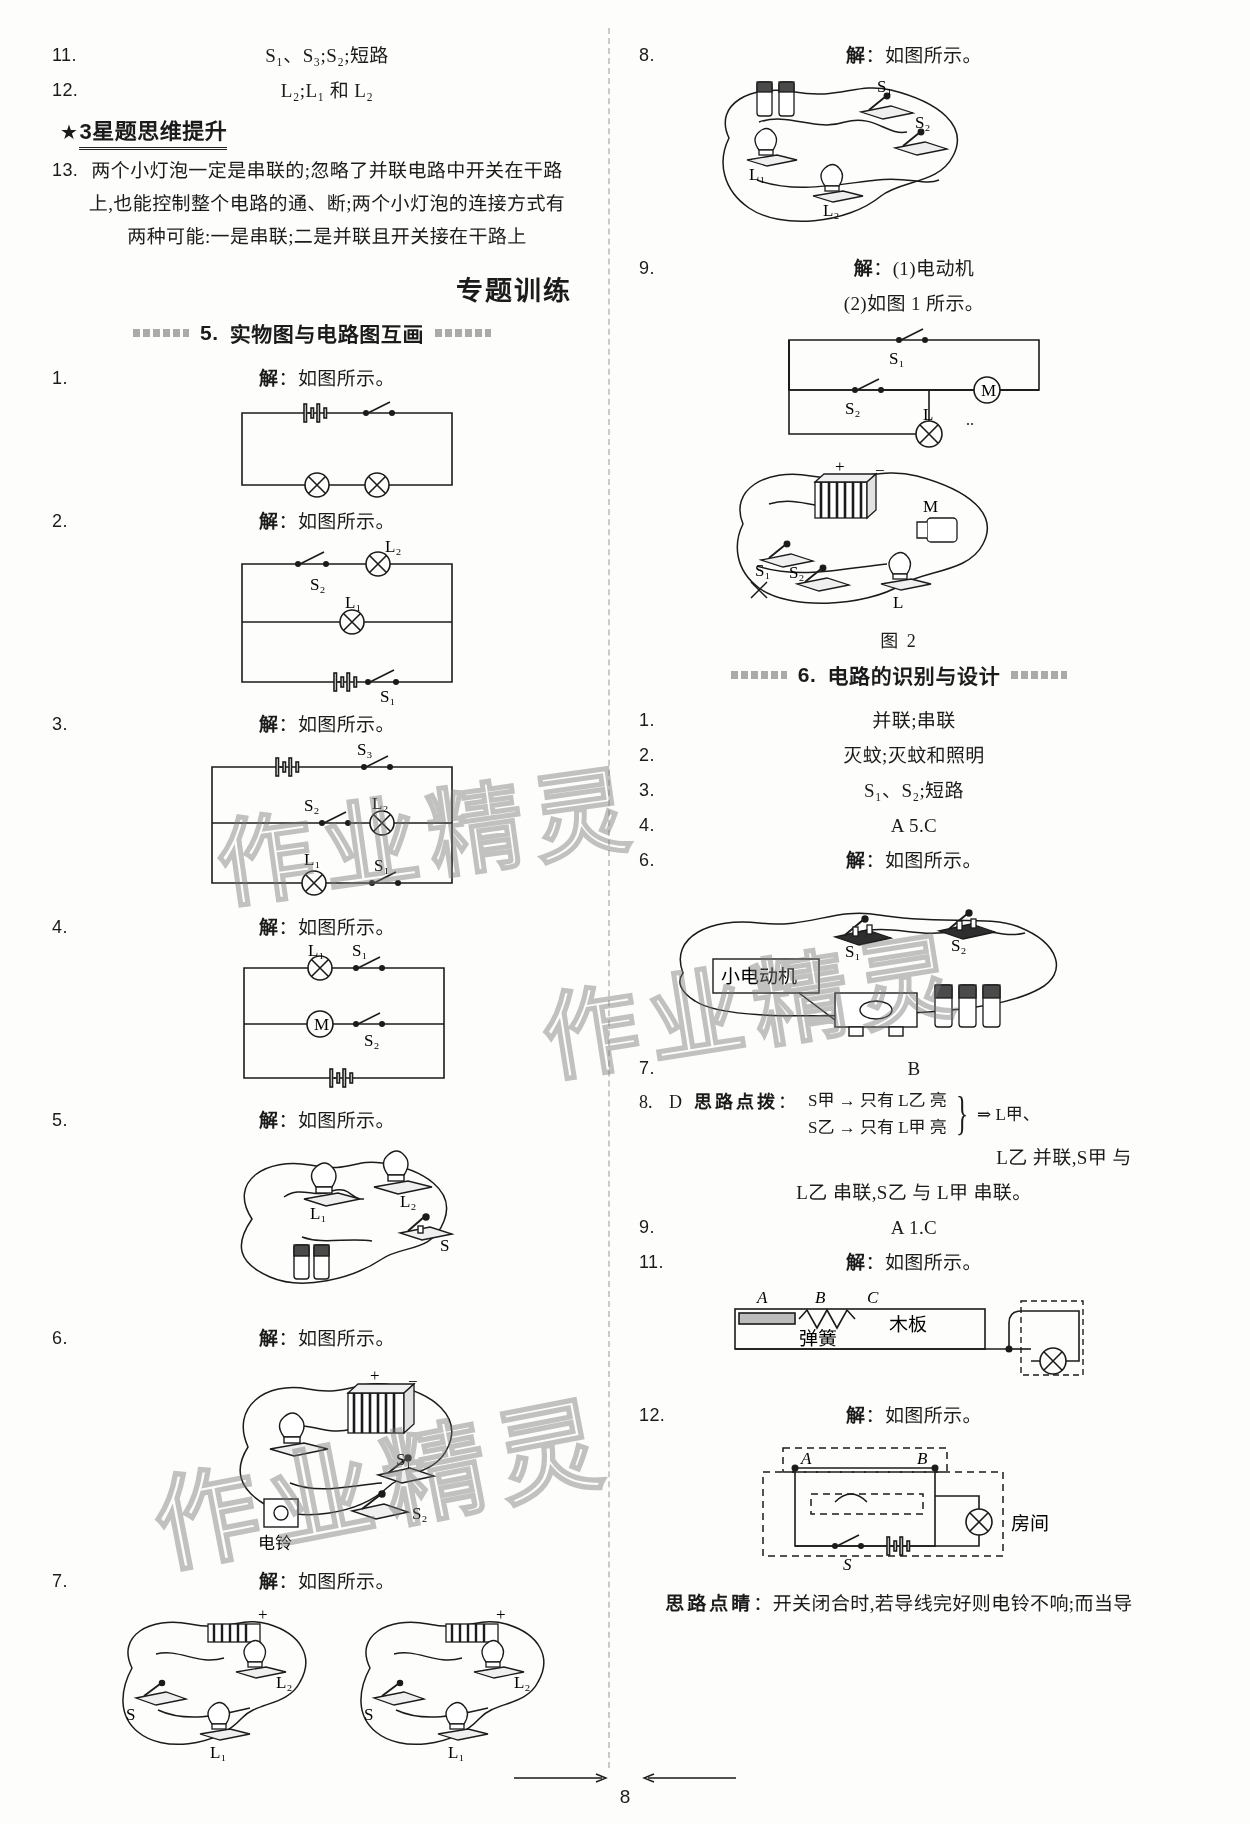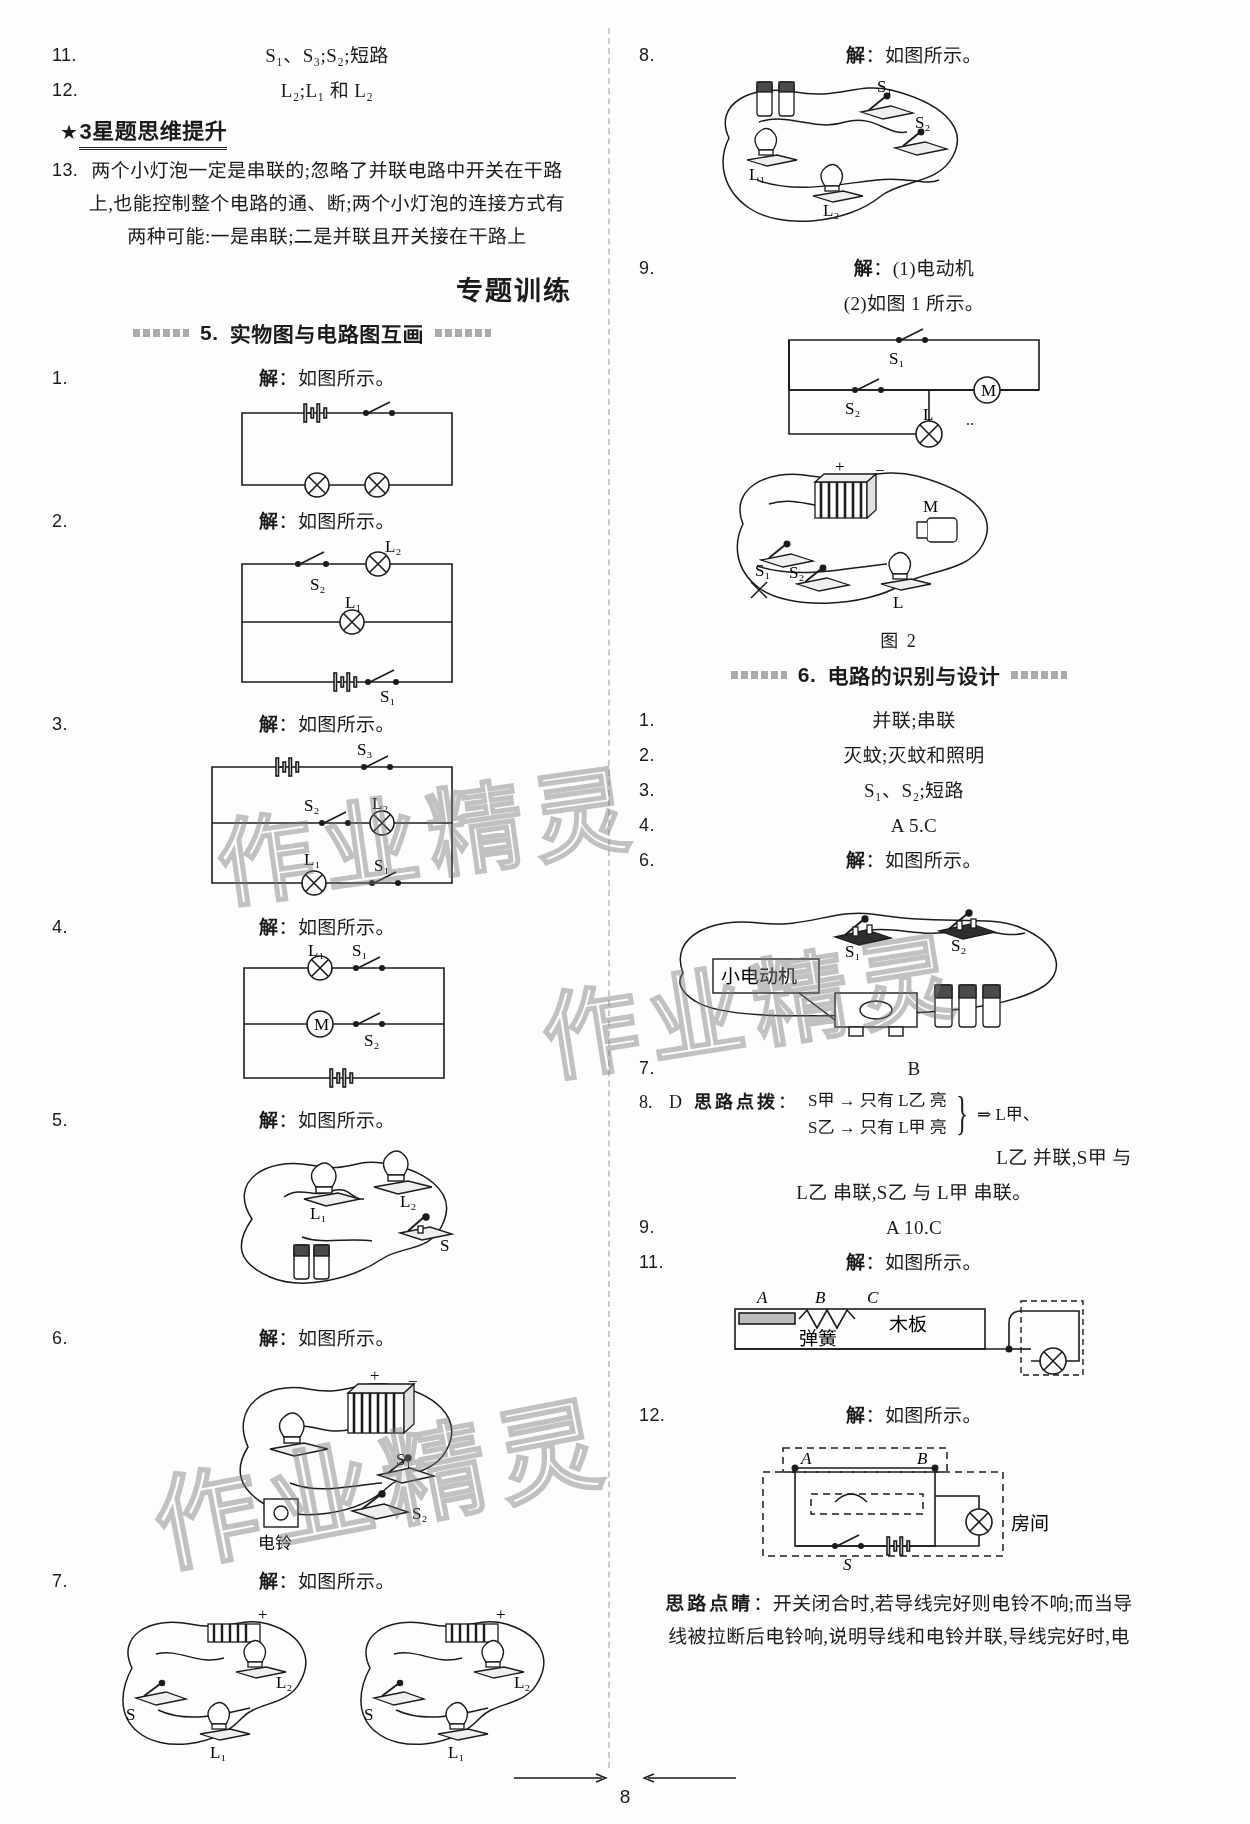--- a/index.html
+++ b/index.html
@@ -727,21 +727,21 @@
       </div>
       <div class="ans indent">
         <span class="body" style="margin-left:300px">L乙 并联,S甲 与</span>
       </div>
       <div class="ans indent">
         <span class="body">L乙 串联,S乙 与 L甲 串联。</span>
       </div>
 
       <div class="ans">
         <span class="num">9.</span>
-        <span class="body">A   10.C</span>
+        <span class="body">A   1.C</span>
       </div>
 
       <div class="ans solve">
         <span class="num">11.</span>
         <span class="body"><b>解</b>：<span>如图所示。</span></span>
       </div>
       <div class="fig">
         <svg width="460" height="110" viewBox="0 0 460 110">
           <g fill="none" stroke="#1b1b1b" stroke-width="1.6">
             <rect x="96" y="26" width="250" height="40"></rect>
@@ -802,21 +802,20 @@
           <text class="lbl-i" x="162" y="28">A</text>
           <text class="lbl-i" x="278" y="28">B</text>
           <text class="lbl" x="372" y="94" style="font-size:19px">房间</text>
           <text class="lbl-i" x="204" y="134">S</text>
         </svg>
       </div>
 
       <div class="ans">
         <span class="body">
           <b style="letter-spacing:3px">思路点睛</b>：<span>开关闭合时,若导线完好则电铃不响;而当导</span>
-          <div>线被拉断后电铃响,说明导线和电铃并联,导线完好时,电</div>
         </span>
       </div>
 
     </div>
   </div>
 
   <svg class="pagerule" viewBox="0 0 230 12">
     <path d="M4 6 H92 M138 6 H226" stroke="#1b1b1b" stroke-width="1.4" fill="none"></path>
     <path d="M86 2 l10 4 l-10 4" stroke="#1b1b1b" stroke-width="1.4" fill="none"></path>
     <path d="M144 2 l-10 4 l10 4" stroke="#1b1b1b" stroke-width="1.4" fill="none"></path>

